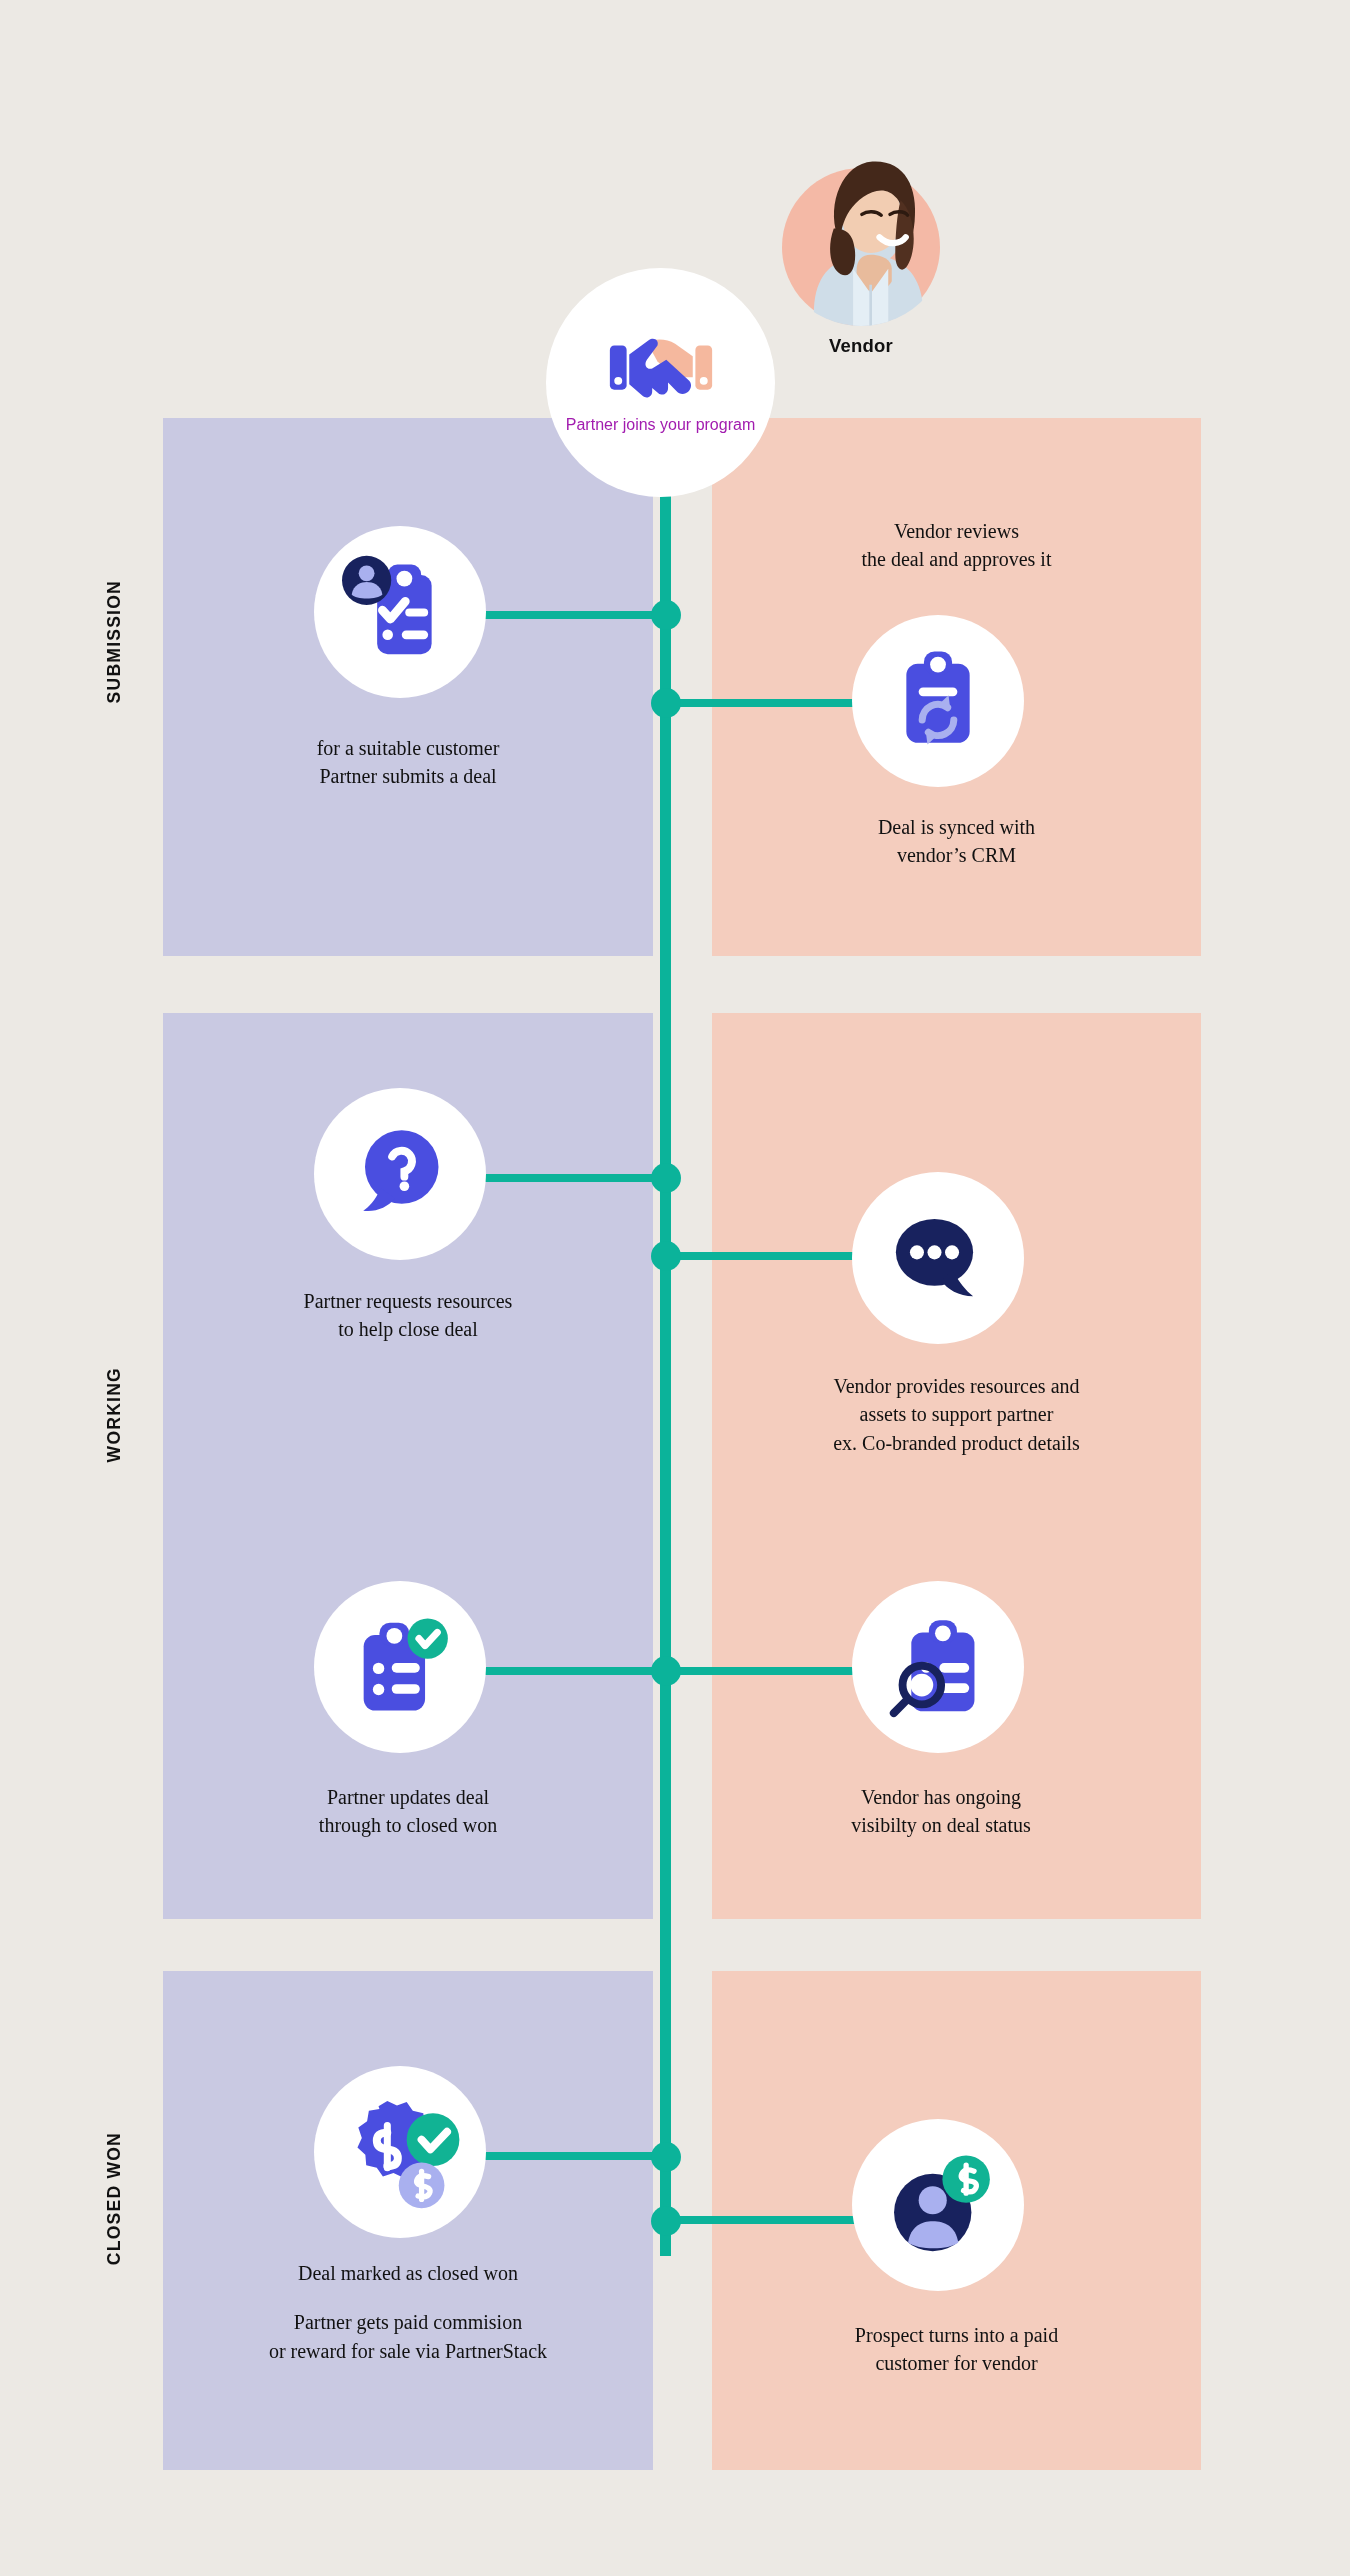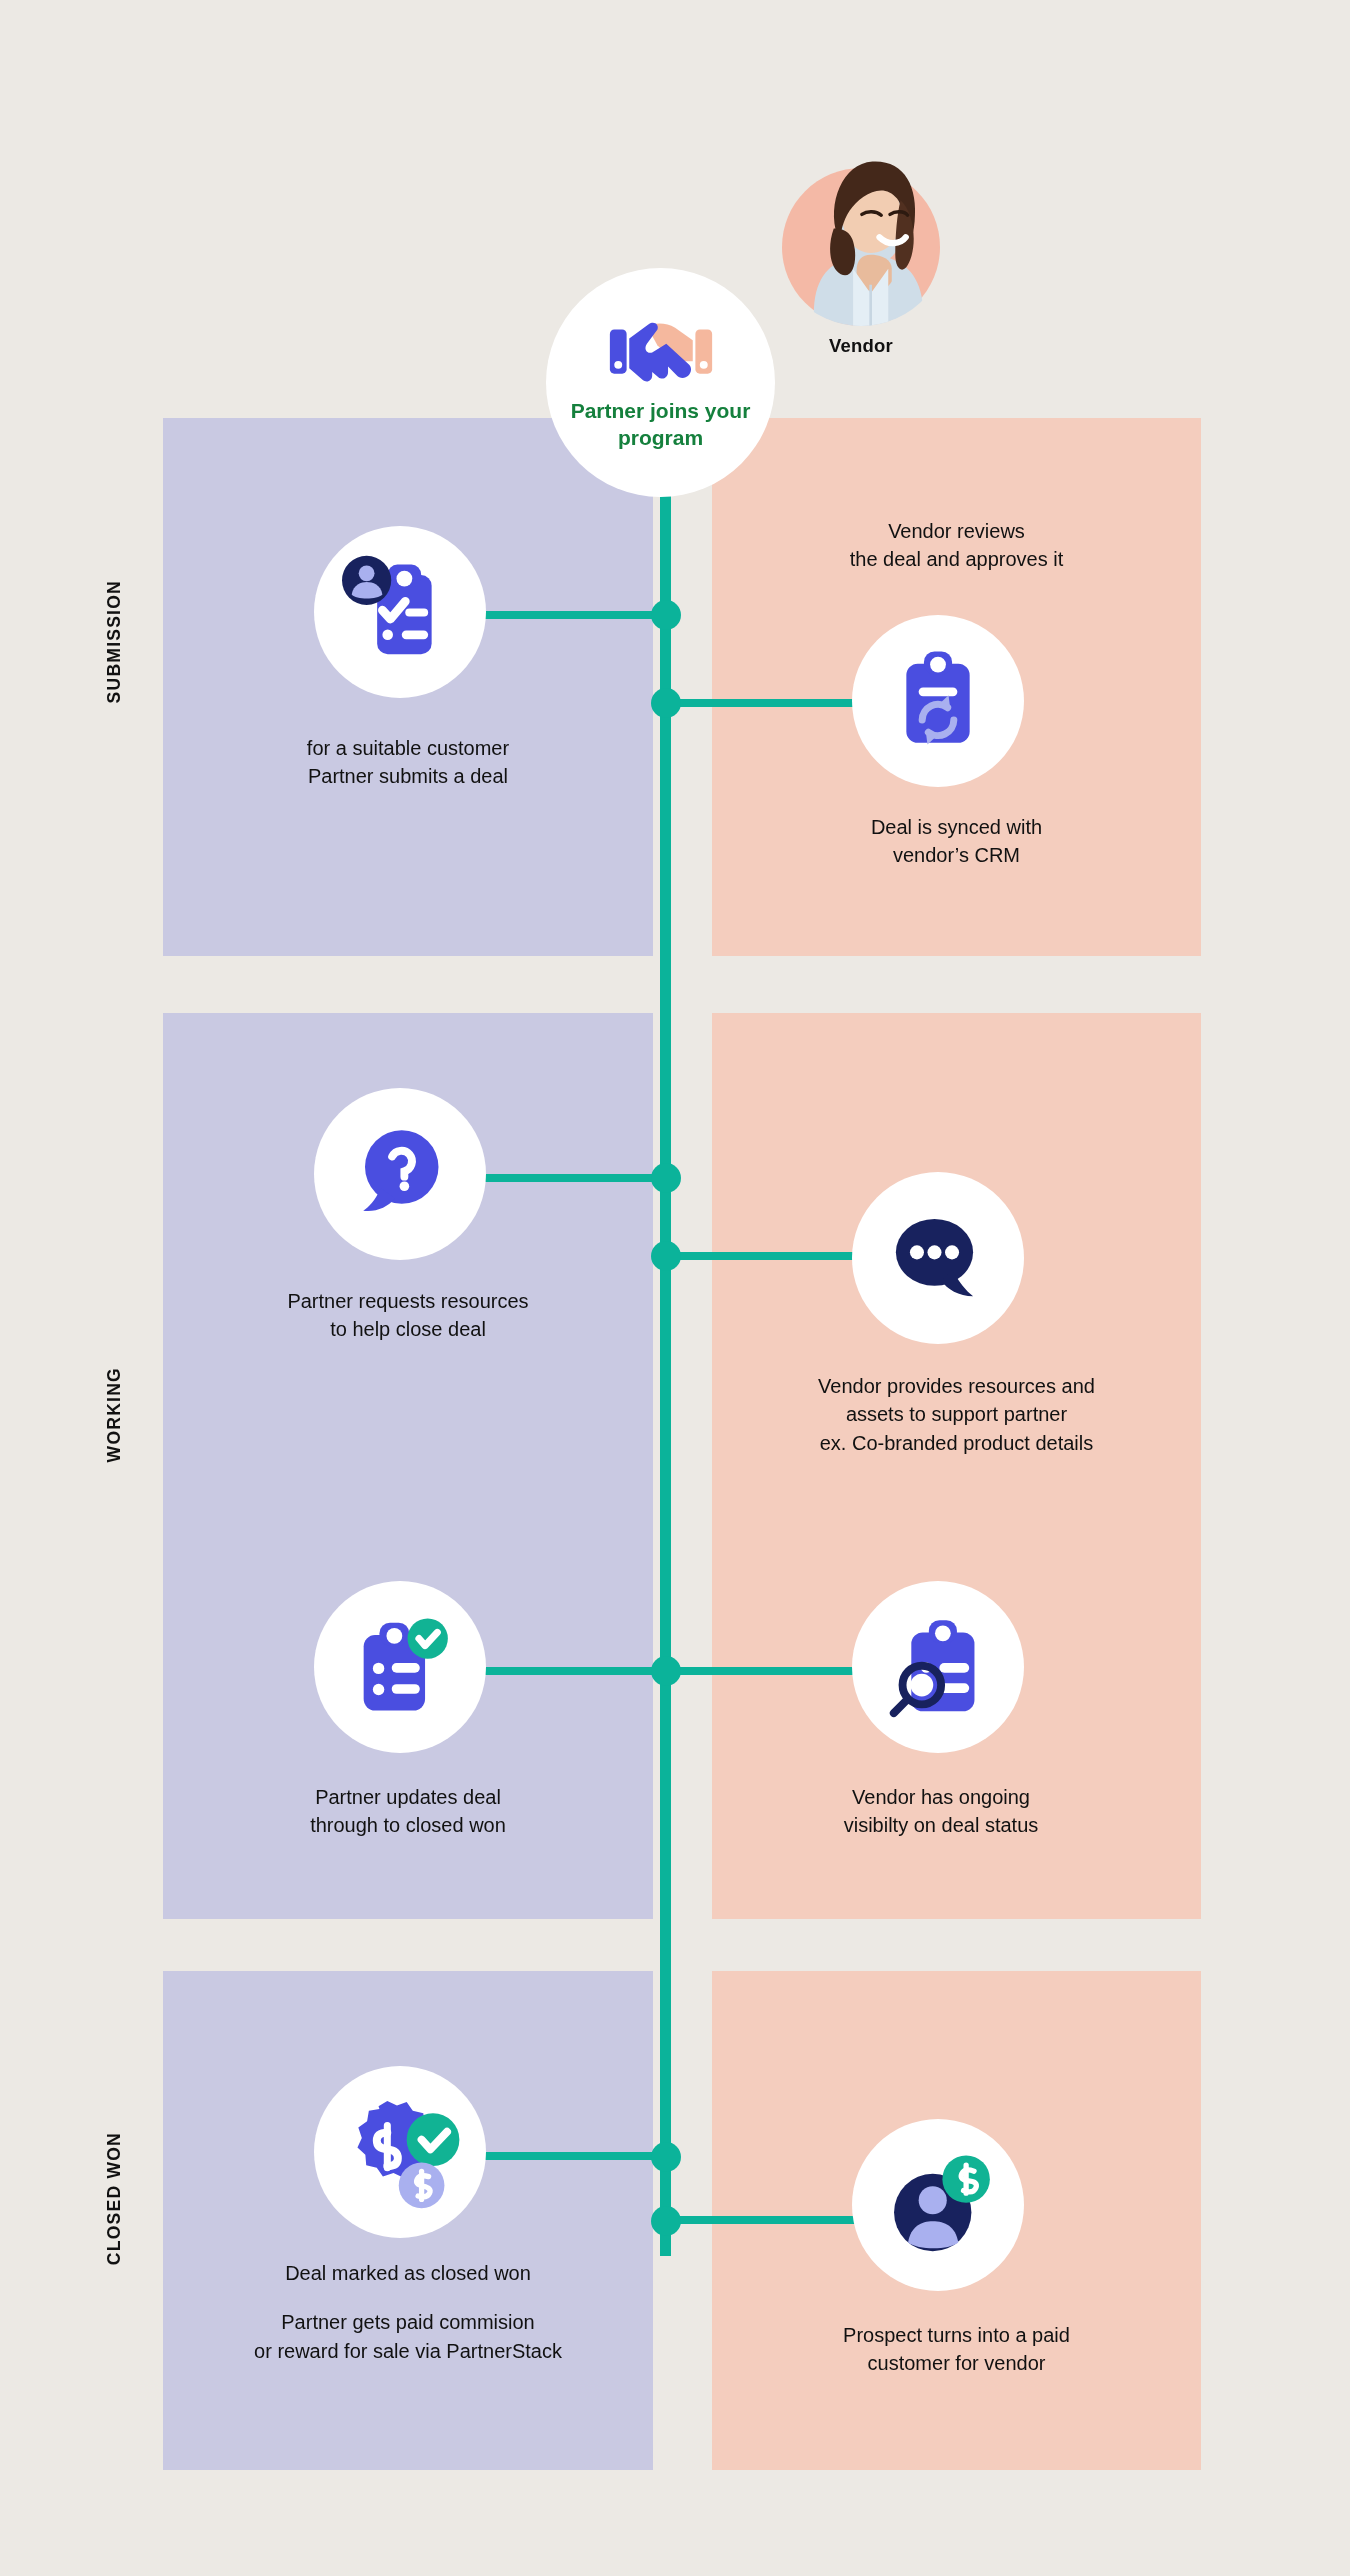--- a/index.html
+++ b/index.html
@@ -39,22 +39,22 @@
   .center-badge{
     position:absolute;left:546px;top:268px;
     width:229px;height:229px;border-radius:50%;
     background:#fff;z-index:40;
     display:flex;flex-direction:column;
     align-items:center;justify-content:center;
     box-sizing:border-box;padding-top:5.3px;
   }
   .center-badge .label{
     margin-top:12.3px;text-align:center;
-    font-size:21px;font-weight:bold;line-height:1.28;
-    color:#15803d;
+    font-size:16px;font-weight:normal;line-height:1.28;
+    color:#a21caf;
   }
 
   
   .panel{position:absolute;}
   .panel.left{background:#c9c9e2;left:163px;width:490px;}
   .panel.right{background:#f4cdbe;left:712px;width:489px;}
 
   .stage-label{
     position:absolute;
     font-size:17.6px;font-weight:bold;letter-spacing:1.2px;
@@ -81,21 +81,21 @@
     background:#fff;z-index:28;
     display:flex;align-items:center;justify-content:center;
   }
   .bubble svg{display:block;}
 
   .caption{
     position:absolute;text-align:center;
     font-size:20px;line-height:1.42;color:#111;
     z-index:27;
   }
-  .caption .blk{display:block;}
+  .caption .blk{display:block;font-family:Liberation Serif, serif;}
   .caption .gap{display:block;height:21px;}
 </style>
 </head>
 <body>
 
 <div class="stage">
 
 
   <div class="persona" id="persona-vendor">
     <div class="photo">

